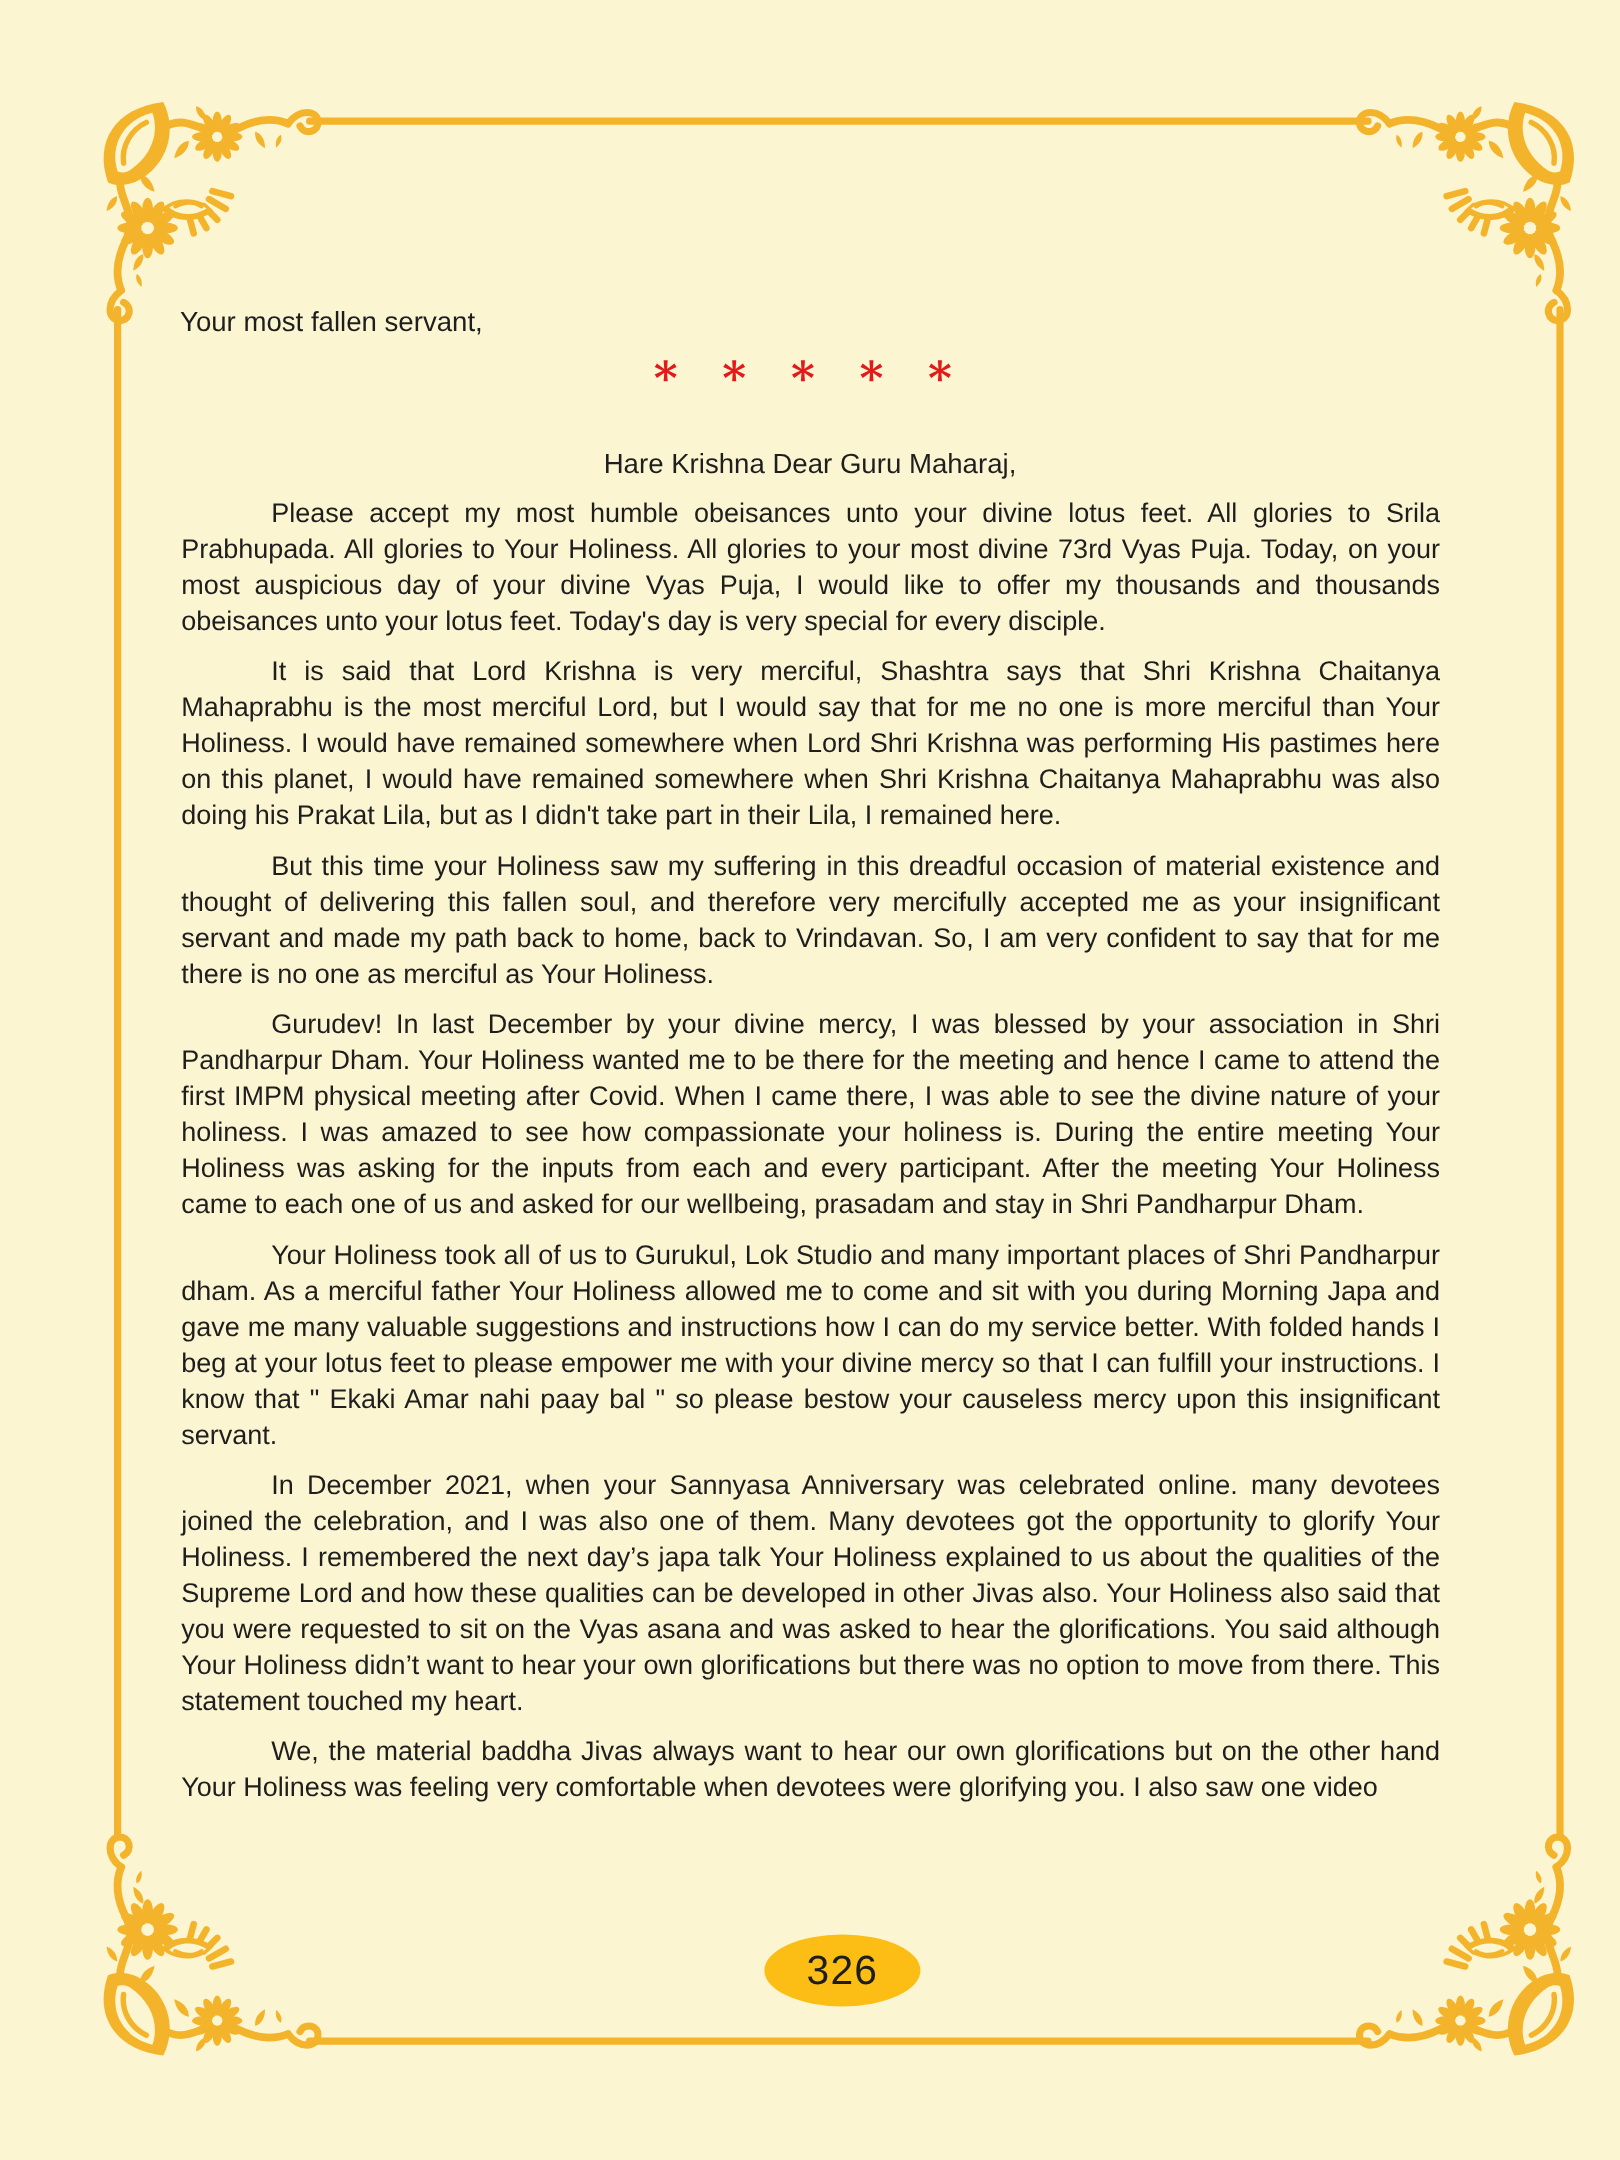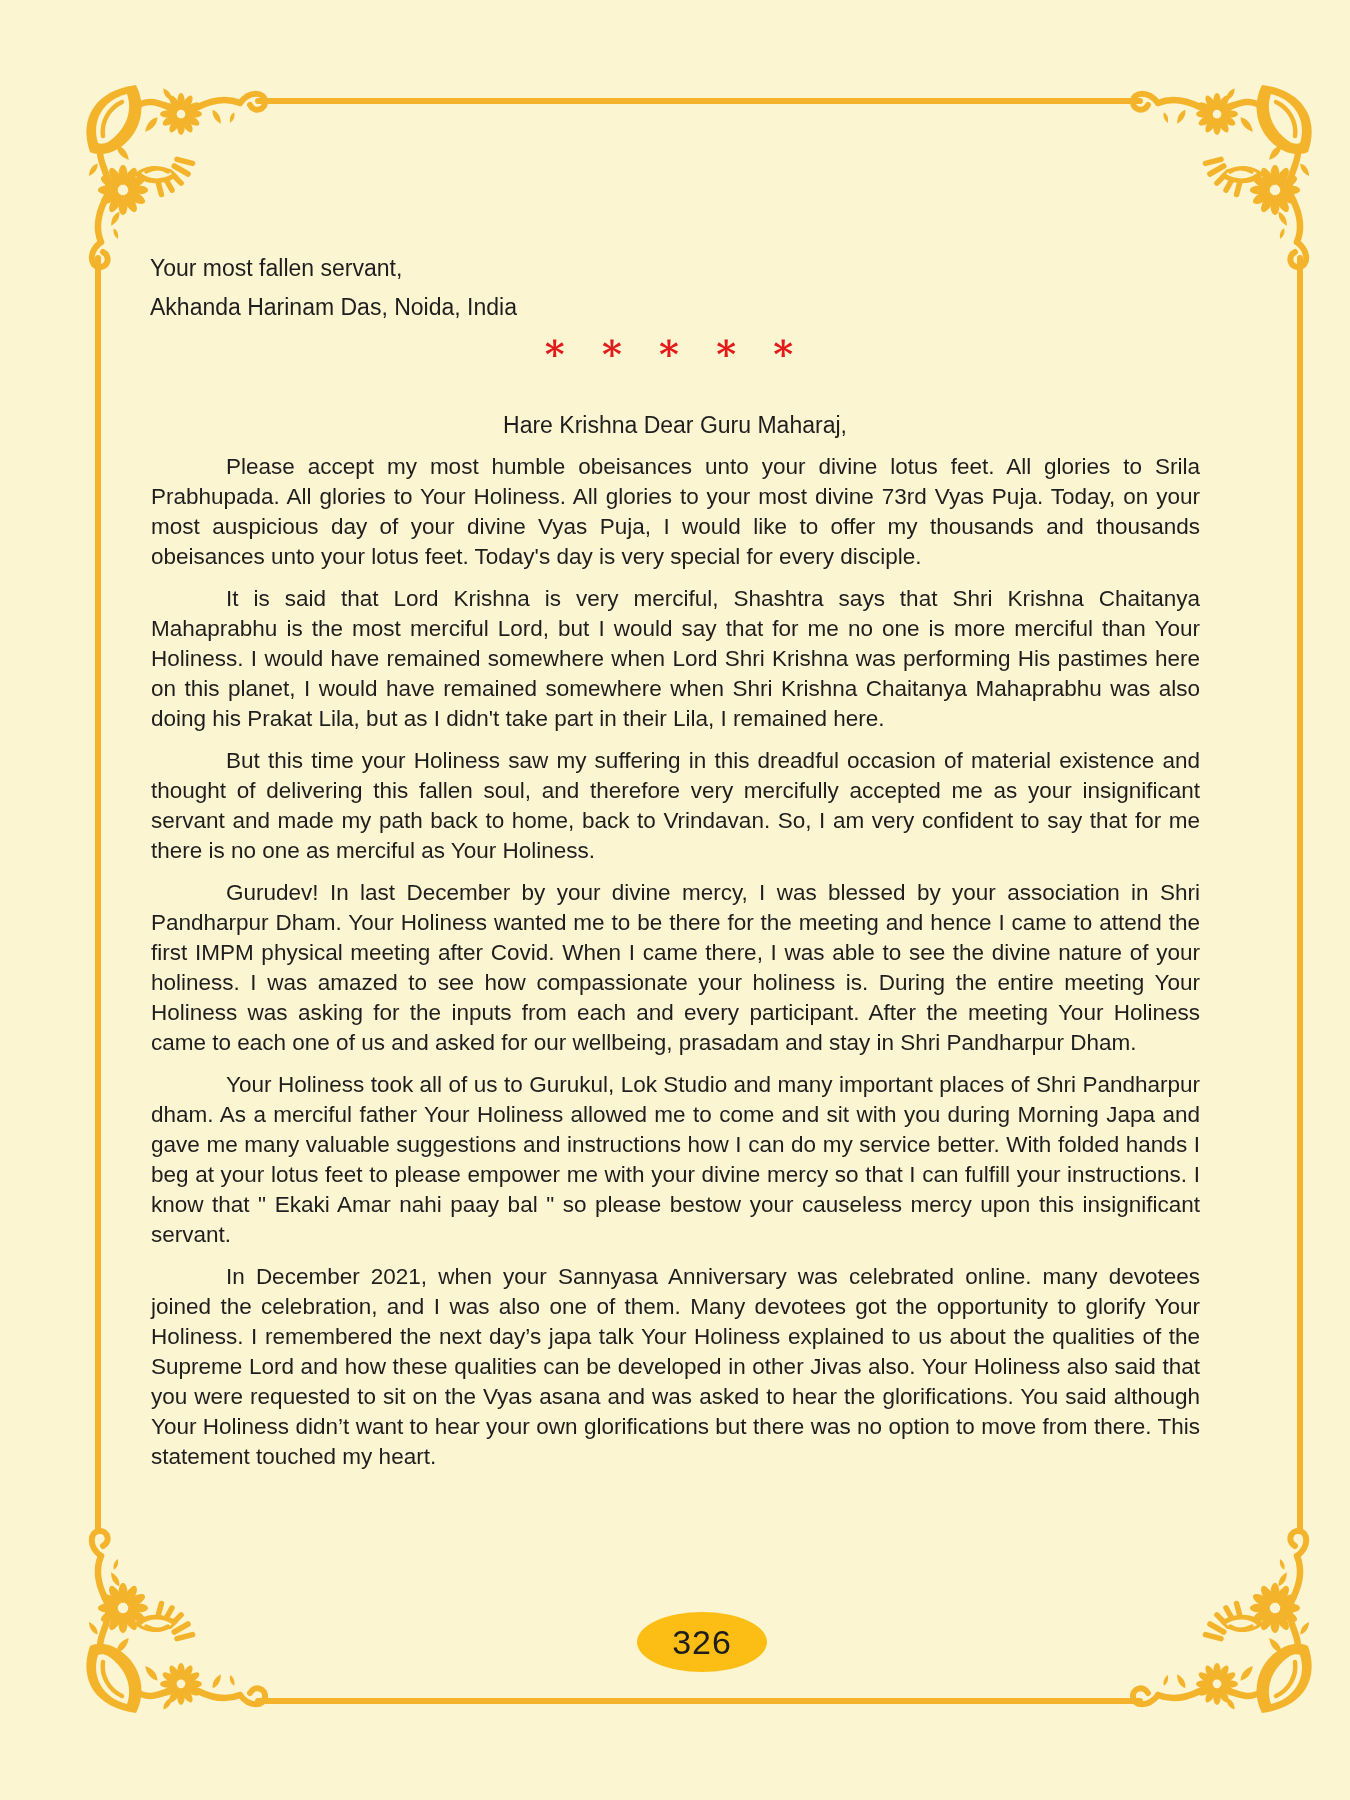--- a/index.html
+++ b/index.html
@@ -130,28 +130,28 @@
     </svg>
   <svg class="corner bl" viewBox="0 0 190 190">
       <use href="#corner-art"></use>
     </svg>
   <svg class="corner br" viewBox="0 0 190 190">
       <use href="#corner-art"></use>
     </svg>
 
   <div class="content">
     <p class="closing-line">Your most fallen servant,</p>
-    <p class="closing-line">Akhanda Harinam Das, Noida, India</p>
     <div class="separator">* * * * *</div>
     <p class="salutation">Hare Krishna Dear Guru Maharaj,</p>
     <p class="para">Please accept my most humble obeisances unto your divine lotus feet. All glories to Srila Prabhupada. All glories to Your Holiness. All glories to your most divine 73rd Vyas Puja. Today, on your most auspicious day of your divine Vyas Puja, I would like to offer my thousands and thousands obeisances unto your lotus feet. Today's day is very special for every disciple.</p>
     <p class="para">It is said that Lord Krishna is very merciful, Shashtra says that Shri Krishna Chaitanya Mahaprabhu is the most merciful Lord, but I would say that for me no one is more merciful than Your Holiness. I would have remained somewhere when Lord Shri Krishna was performing His pastimes here on this planet, I would have remained somewhere when Shri Krishna Chaitanya Mahaprabhu was also doing his Prakat Lila, but as I didn't take part in their Lila, I remained here.</p>
     <p class="para">But this time your Holiness saw my suffering in this dreadful occasion of material existence and thought of delivering this fallen soul, and therefore very mercifully accepted me as your insignificant servant and made my path back to home, back to Vrindavan. So, I am very confident to say that for me there is no one as merciful as Your Holiness.</p>
     <p class="para">Gurudev! In last December by your divine mercy, I was blessed by your association in Shri Pandharpur Dham. Your Holiness wanted me to be there for the meeting and hence I came to attend the first IMPM physical meeting after Covid. When I came there, I was able to see the divine nature of your holiness. I was amazed to see how compassionate your holiness is. During the entire meeting Your Holiness was asking for the inputs from each and every participant. After the meeting Your Holiness came to each one of us and asked for our wellbeing, prasadam and stay in Shri Pandharpur Dham.</p>
     <p class="para">Your Holiness took all of us to Gurukul, Lok Studio and many important places of Shri Pandharpur dham. As a merciful father Your Holiness allowed me to come and sit with you during Morning Japa and gave me many valuable suggestions and instructions how I can do my service better. With folded hands I beg at your lotus feet to please empower me with your divine mercy so that I can fulfill your instructions. I know that " Ekaki Amar nahi paay bal " so please bestow your causeless mercy upon this insignificant servant.</p>
     <p class="para">In December 2021, when your Sannyasa Anniversary was celebrated online. many devotees joined the celebration, and I was also one of them. Many devotees got the opportunity to glorify Your Holiness. I remembered the next day’s japa talk Your Holiness explained to us about the qualities of the Supreme Lord and how these qualities can be developed in other Jivas also. Your Holiness also said that you were requested to sit on the Vyas asana and was asked to hear the glorifications. You said although Your Holiness didn’t want to hear your own glorifications but there was no option to move from there. This statement touched my heart.</p>
+    <p class="para">We, the material baddha Jivas always want to hear our own glorifications but on the other hand Your Holiness was feeling very comfortable when devotees were glorifying you. I also saw one video</p>
   </div>
 
   <div class="pagenum">
     <span>326</span>
   </div>
 
 </div>
 
 </body></html>

